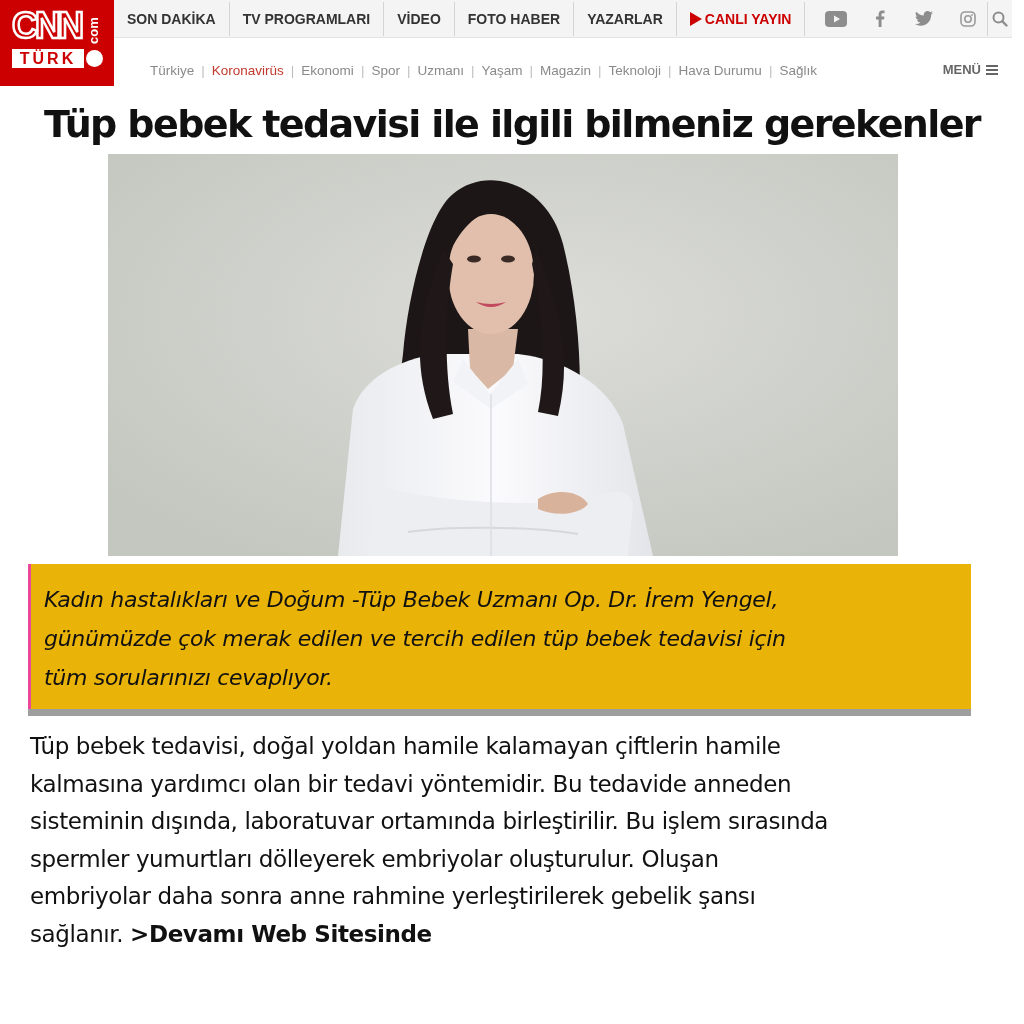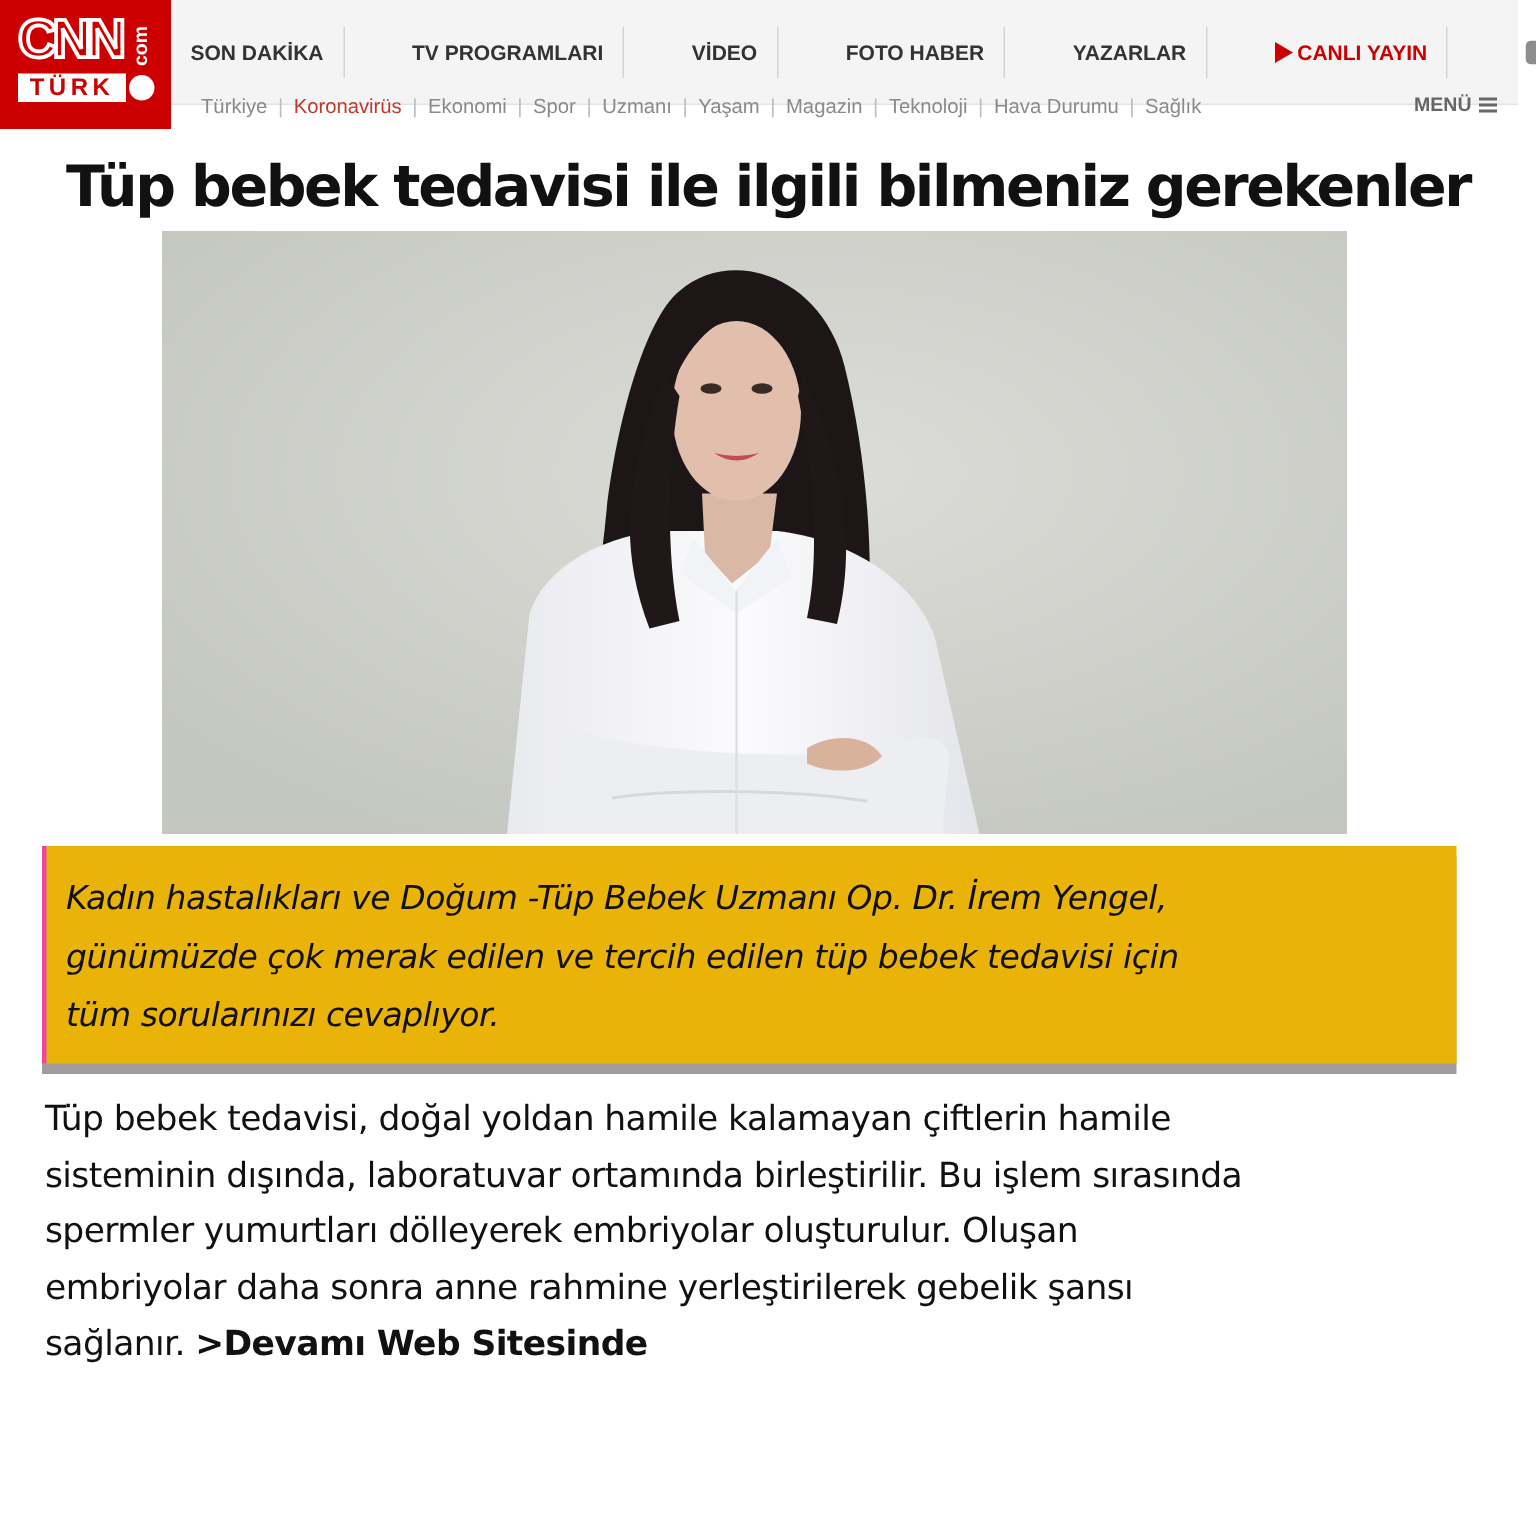--- a/index.html
+++ b/index.html
@@ -28,42 +28,42 @@
       position: absolute; left: 12px; top: 49px; width: 72px; height: 19px;
       background: #fff; color: #cc0000; font-weight: 900; font-size: 16px;
       letter-spacing: 3px; text-align: center; line-height: 19px;
     }
     .logo .dot {
       position: absolute; left: 86px; top: 50px; width: 17px; height: 17px;
       border-radius: 50%; background: #fff;
     }
 
     .topbar {
-      position: absolute; left: 114px; top: 0; width: 898px; height: 70px;
+      position: absolute; left: 114px; top: 0; width: 898px; height: 38px;
       background: #f4f4f4; border-bottom: 1px solid #e3e3e3;
-      display: flex; align-items: center; gap: 32px;
+      display: flex; align-items: center;
     }
     .topnav-item {
       height: 34px; display: flex; align-items: center;
       padding: 0 13px; font-size: 14px; font-weight: 700; color: #333;
       border-right: 1px solid #d4d4d4; white-space: nowrap; cursor: pointer;
     }
     .topnav-item.live { color: #cc0000; }
     .topnav-item.live .play {
       width: 0; height: 0; border-left: 12px solid #cc0000;
       border-top: 7px solid transparent; border-bottom: 7px solid transparent;
       margin-right: 3px;
     }
     .social { display: flex; align-items: center; height: 34px; padding: 0 8px 0 20px; border-right: 1px solid #d4d4d4; gap: 22px; }
     .social .ic { width: 22px; height: 18px; display: flex; align-items: center; justify-content: center; cursor: pointer; }
     .search-btn { width: 44px; height: 34px; display: flex; align-items: center; justify-content: center; cursor: pointer; }
 
     .subnav {
       position: absolute; left: 114px; top: 55px; width: 898px; height: 30px;
-      display: flex; align-items: center; padding-left: 20px;
+      display: flex; align-items: center; padding-left: 36px;
       font-size: 13.5px; color: #8a8a8a;
     }
     .subnav-item { cursor: pointer; white-space: nowrap; }
     .subnav-item.active { color: #c0392b; }
     .subnav-sep { margin: 0 7px; color: #bdbdbd; }
     .menu-btn {
       position: absolute; right: 14px; top: 7px; font-size: 13px; font-weight: 700;
       color: #666; display: flex; align-items: center; gap: 5px; cursor: pointer;
     }
     .menu-btn .bars { width: 12px; height: 10px; border-top: 2px solid #666; border-bottom: 2px solid #666; position: relative; }
@@ -227,17 +227,18 @@
 <div class="caption-box">
   <div class="caption-text">
     <div>Kadın hastalıkları ve Doğum -Tüp Bebek Uzmanı Op. Dr. İrem Yengel,</div>
     <div>günümüzde çok merak edilen ve tercih edilen tüp bebek tedavisi için</div>
     <div>tüm sorularınızı cevaplıyor.</div>
   </div>
 </div>
 
 <div class="body-text">
   <span class="line">Tüp bebek tedavisi, doğal yoldan hamile kalamayan çiftlerin hamile</span>
+  <span class="line">kalmasına yardımcı olan bir tedavi yöntemidir. Bu tedavide anneden</span>
   <span class="line">sisteminin dışında, laboratuvar ortamında birleştirilir. Bu işlem sırasında</span>
   <span class="line">spermler yumurtları dölleyerek embriyolar oluşturulur. Oluşan</span>
   <span class="line">embriyolar daha sonra anne rahmine yerleştirilerek gebelik şansı</span>
   <span class="line"><span>sağlanır. </span><span class="more-link">&gt;Devamı Web Sitesinde</span></span>
 </div>
 
 </body></html>

